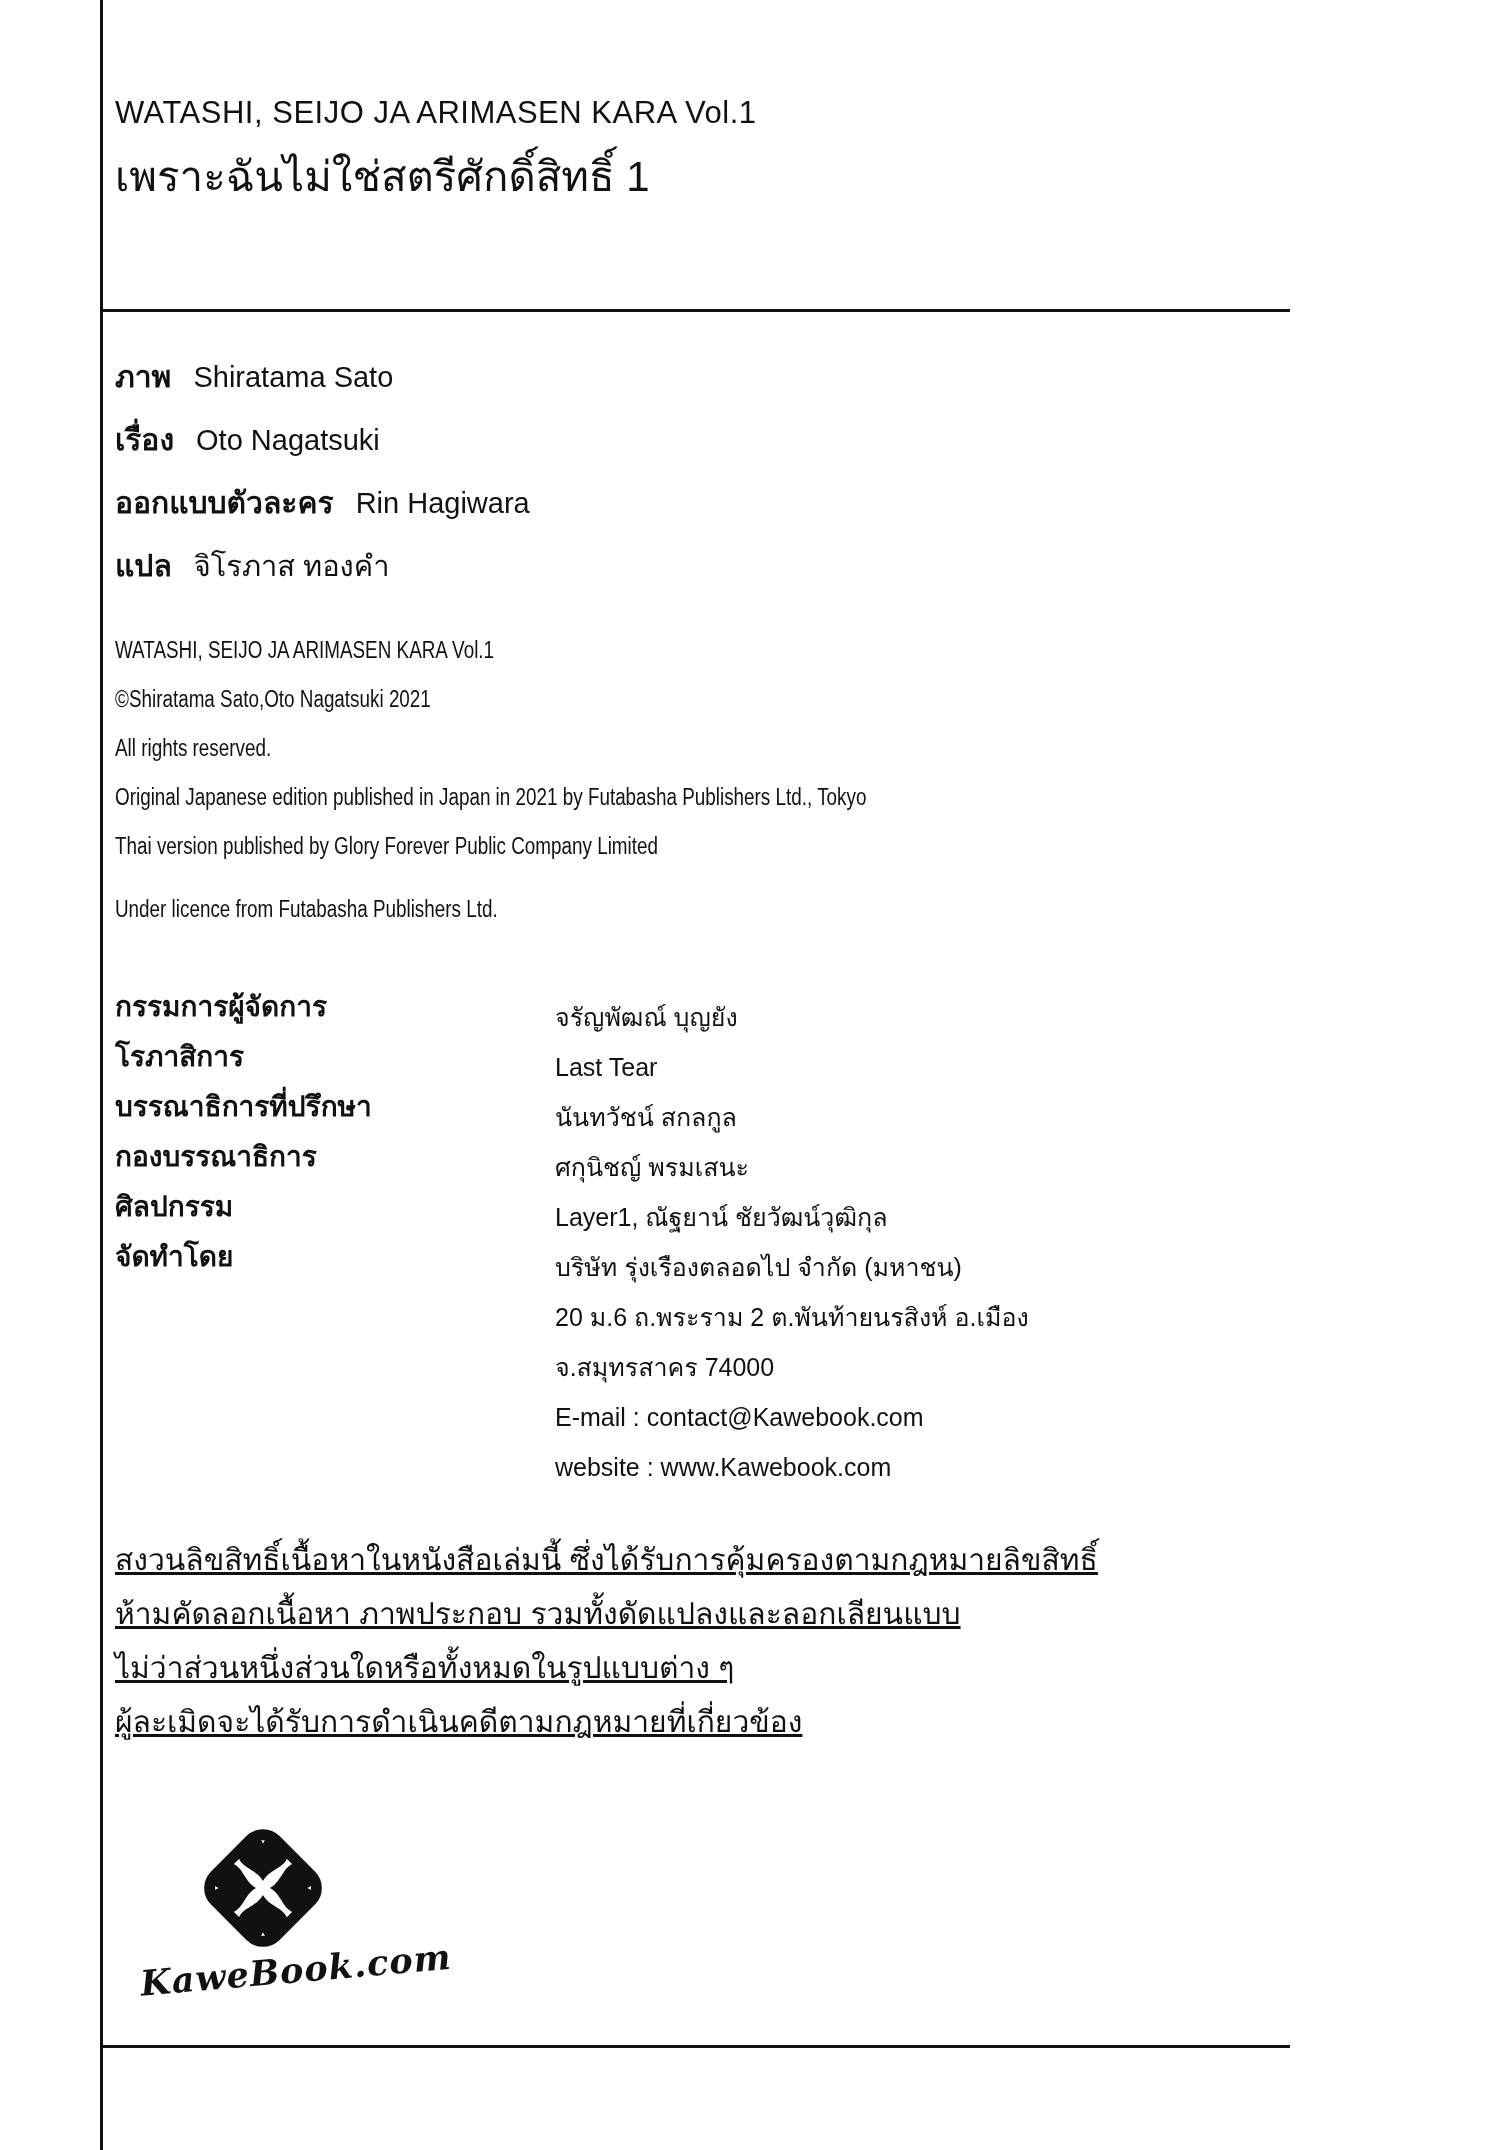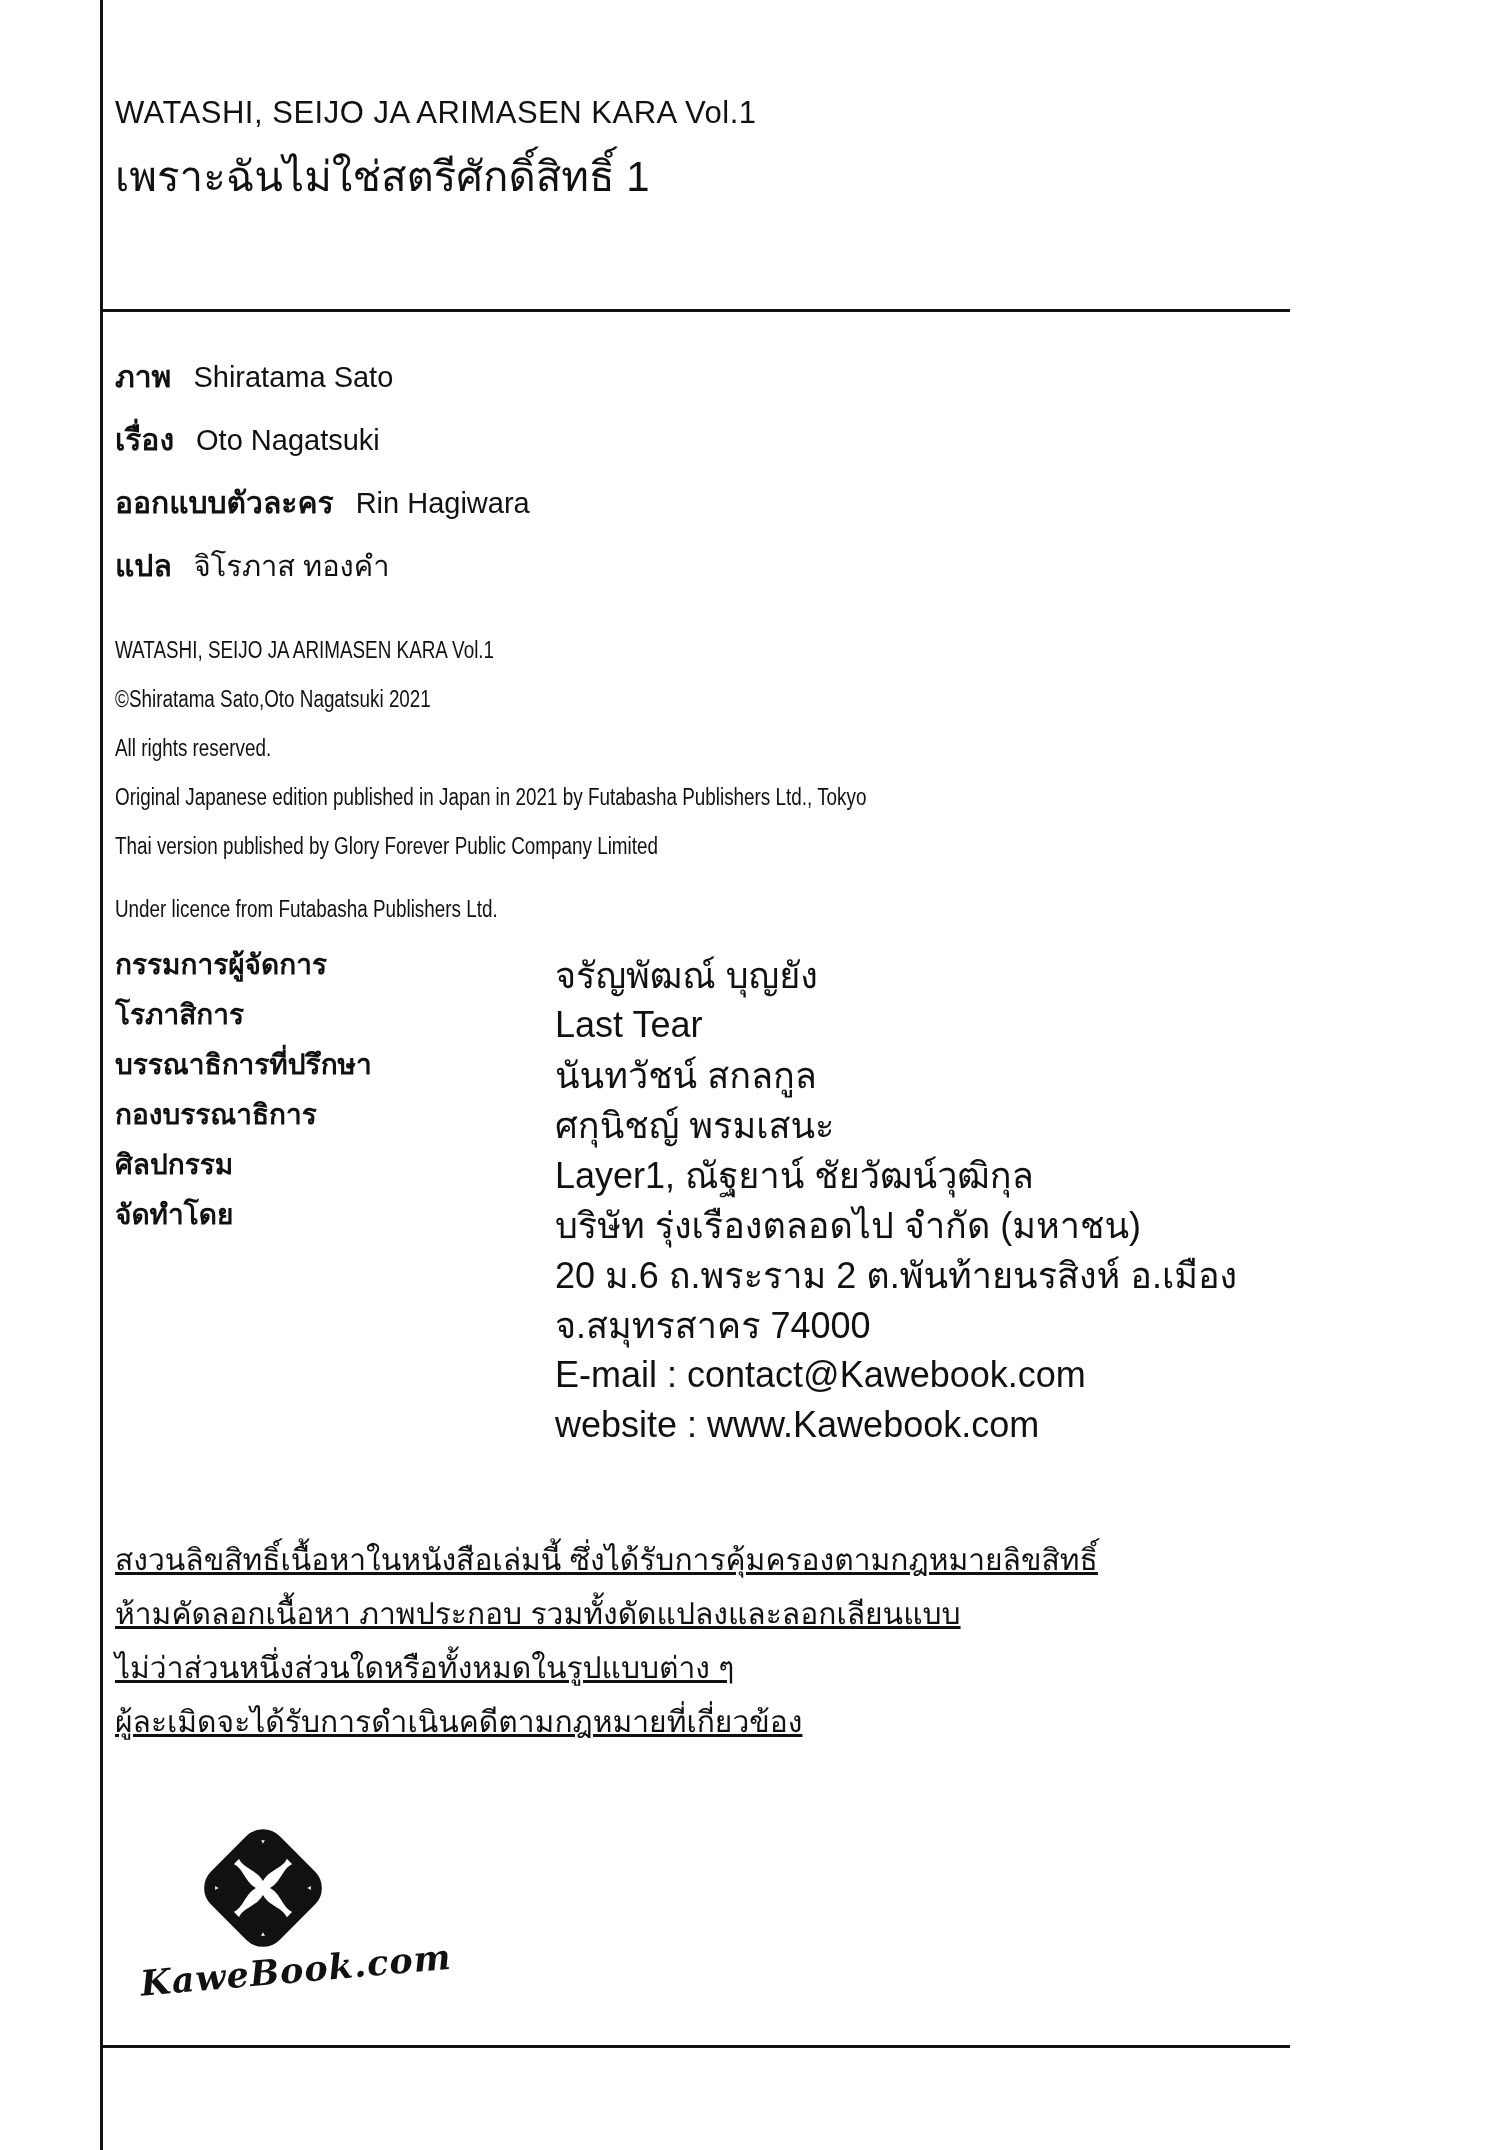--- a/index.html
+++ b/index.html
@@ -21,24 +21,24 @@
 
   .credits{position:absolute;left:115px;top:353px;}
   .credit-row{display:flex;align-items:baseline;height:63px;white-space:nowrap;}
   .credit-label{font-size:30px;font-weight:700;margin-right:22px;}
   .credit-value{font-size:29px;}
 
   .copyright{position:absolute;left:115px;top:626px;}
   .copy-line{font-size:23px;line-height:49px;white-space:nowrap;transform:scaleX(.82);transform-origin:left center;}
   .copy-line.last{margin-top:14px;}
 
-  .staff{position:absolute;left:115px;top:939px;}
+  .staff{position:absolute;left:115px;top:981px;}
   .staff-row{display:flex;align-items:center;height:50px;white-space:nowrap;}
   .staff-label{width:440px;font-size:28px;font-weight:700;flex:0 0 440px;}
-  .staff-value{font-size:36px;margin-top:22px;}
+  .staff-value{font-size:25px;margin-top:22px;}
 
   .legal{position:absolute;left:115px;top:1533px;text-decoration:underline;}
   .legal-line{font-size:30px;line-height:54px;white-space:nowrap;}
 
   .logo-mark{position:absolute;left:193px;top:1818px;width:140px;height:140px;}
   .logo-text{
     position:absolute;left:140px;top:1952px;width:250px;
     font-family:"DejaVu Serif", serif;font-style:italic;font-weight:700;
     font-size:35px;text-align:center;letter-spacing:1px;
     transform:rotate(-5deg);transform-origin:center;white-space:nowrap;

